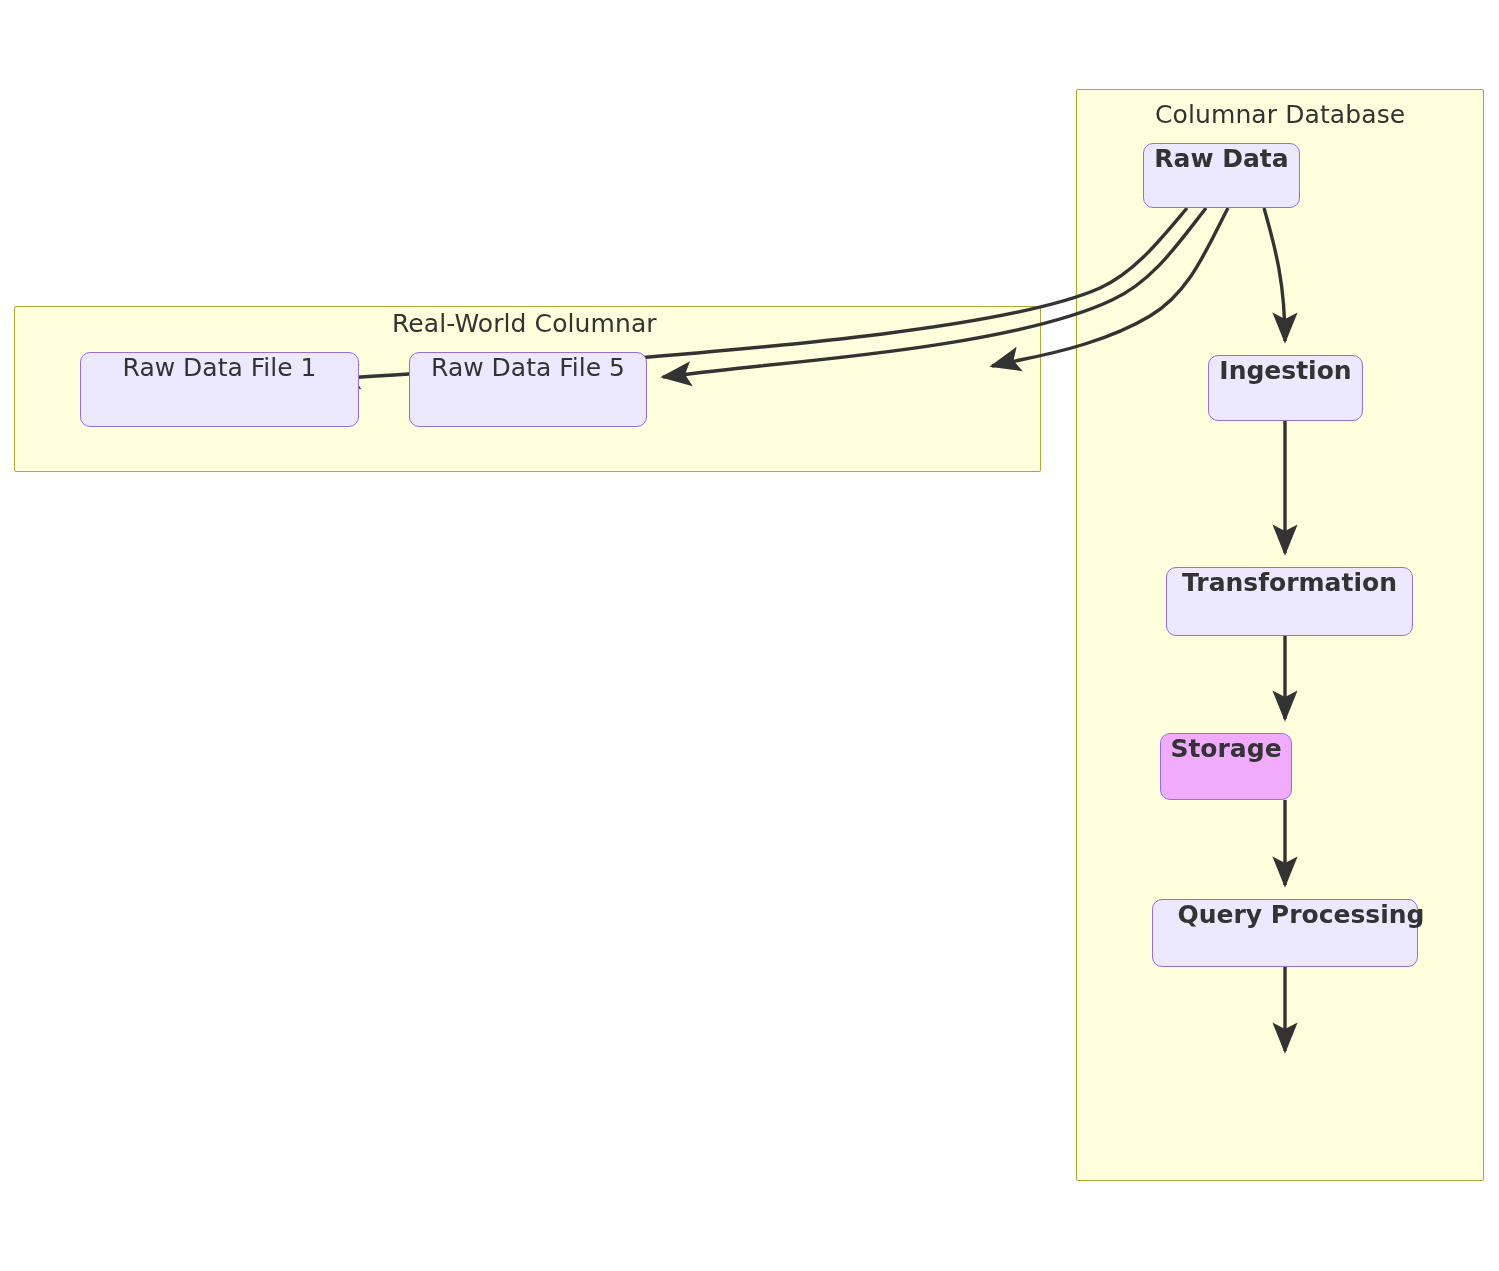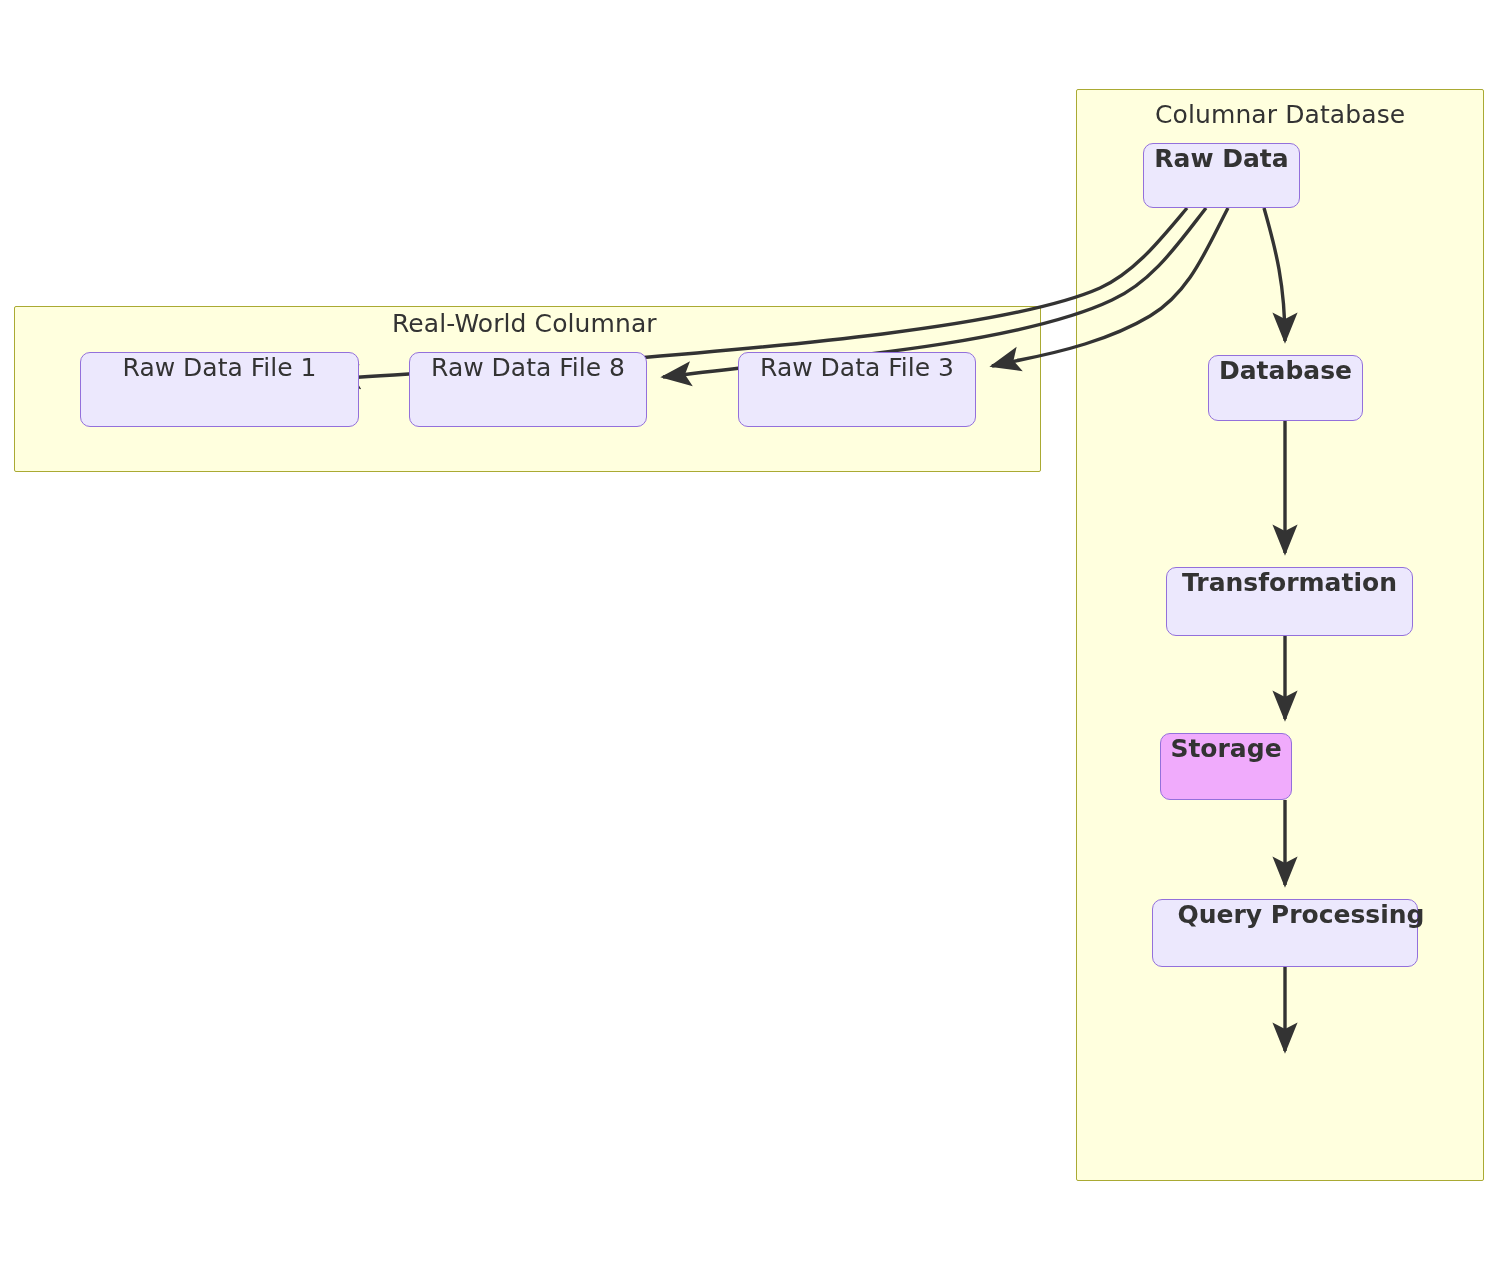--- a/index.html
+++ b/index.html
@@ -107,41 +107,38 @@
                C 1110,340 1060,352 1020,360
                C 1010,362 1000,364 992,366" marker-end="url(#arrowhead)" stroke="#333333"></path>
     </g>
   </svg>
 
   <div class="node bold-node" id="node-raw-data" style="left: 1143px; top: 143px; width: 157px; height: 65px; background: rgb(236, 232, 253); border-color: rgb(147, 112, 219); color: rgb(51, 51, 51);">
     <span>Raw Data</span>
   </div>
 
   <div class="node bold-node" id="node-ingestion" style="left: 1208px; top: 355px; width: 155px; height: 66px; background: rgb(236, 232, 253); border-color: rgb(147, 112, 219); color: rgb(51, 51, 51);">
-    <span>Database</span>
+    <span>Ingestion</span>
   </div>
 
   <div class="node bold-node" id="node-transformation" style="left: 1166px; top: 567px; width: 247px; height: 69px; background: rgb(236, 232, 253); border-color: rgb(147, 112, 219); color: rgb(51, 51, 51);">
     <span>Transformation</span>
   </div>
 
   <div class="node bold-node" id="node-storage" style="left: 1160px; top: 733px; width: 132px; height: 67px; background: #f0abfc; border-color: rgb(147, 112, 219); color: rgb(51, 51, 51);">
     <span>Storage</span>
   </div>
 
   <div class="node bold-node" id="node-query-processing" style="left: 1152px; top: 899px; width: 266px; height: 68px; background: rgb(236, 232, 253); border-color: rgb(147, 112, 219); color: rgb(51, 51, 51); padding-left: 32px;">
     <span>Query Processing</span>
   </div>
 
 
   <div class="node plain-node" id="node-raw-data-file-1" style="left: 80px; top: 352px; width: 279px; height: 75px; background: rgb(236, 232, 253); border-color: rgb(147, 112, 219); color: rgb(51, 51, 51);">
     <span>Raw Data File 1</span>
   </div>
 
   <div class="node plain-node" id="node-raw-data-file-2" style="left: 409px; top: 352px; width: 238px; height: 75px; background: rgb(236, 232, 253); border-color: rgb(147, 112, 219); color: rgb(51, 51, 51);">
-    <span>Raw Data File 8</span>
+    <span>Raw Data File 5</span>
   </div>
 
-  <div class="node plain-node" id="node-raw-data-file-3" style="left: 738px; top: 352px; width: 238px; height: 75px; background: rgb(236, 232, 253); border-color: rgb(147, 112, 219); color: rgb(51, 51, 51);">
-    <span>Raw Data File 3</span>
-  </div>
 
 </div>
 
 </body></html>

